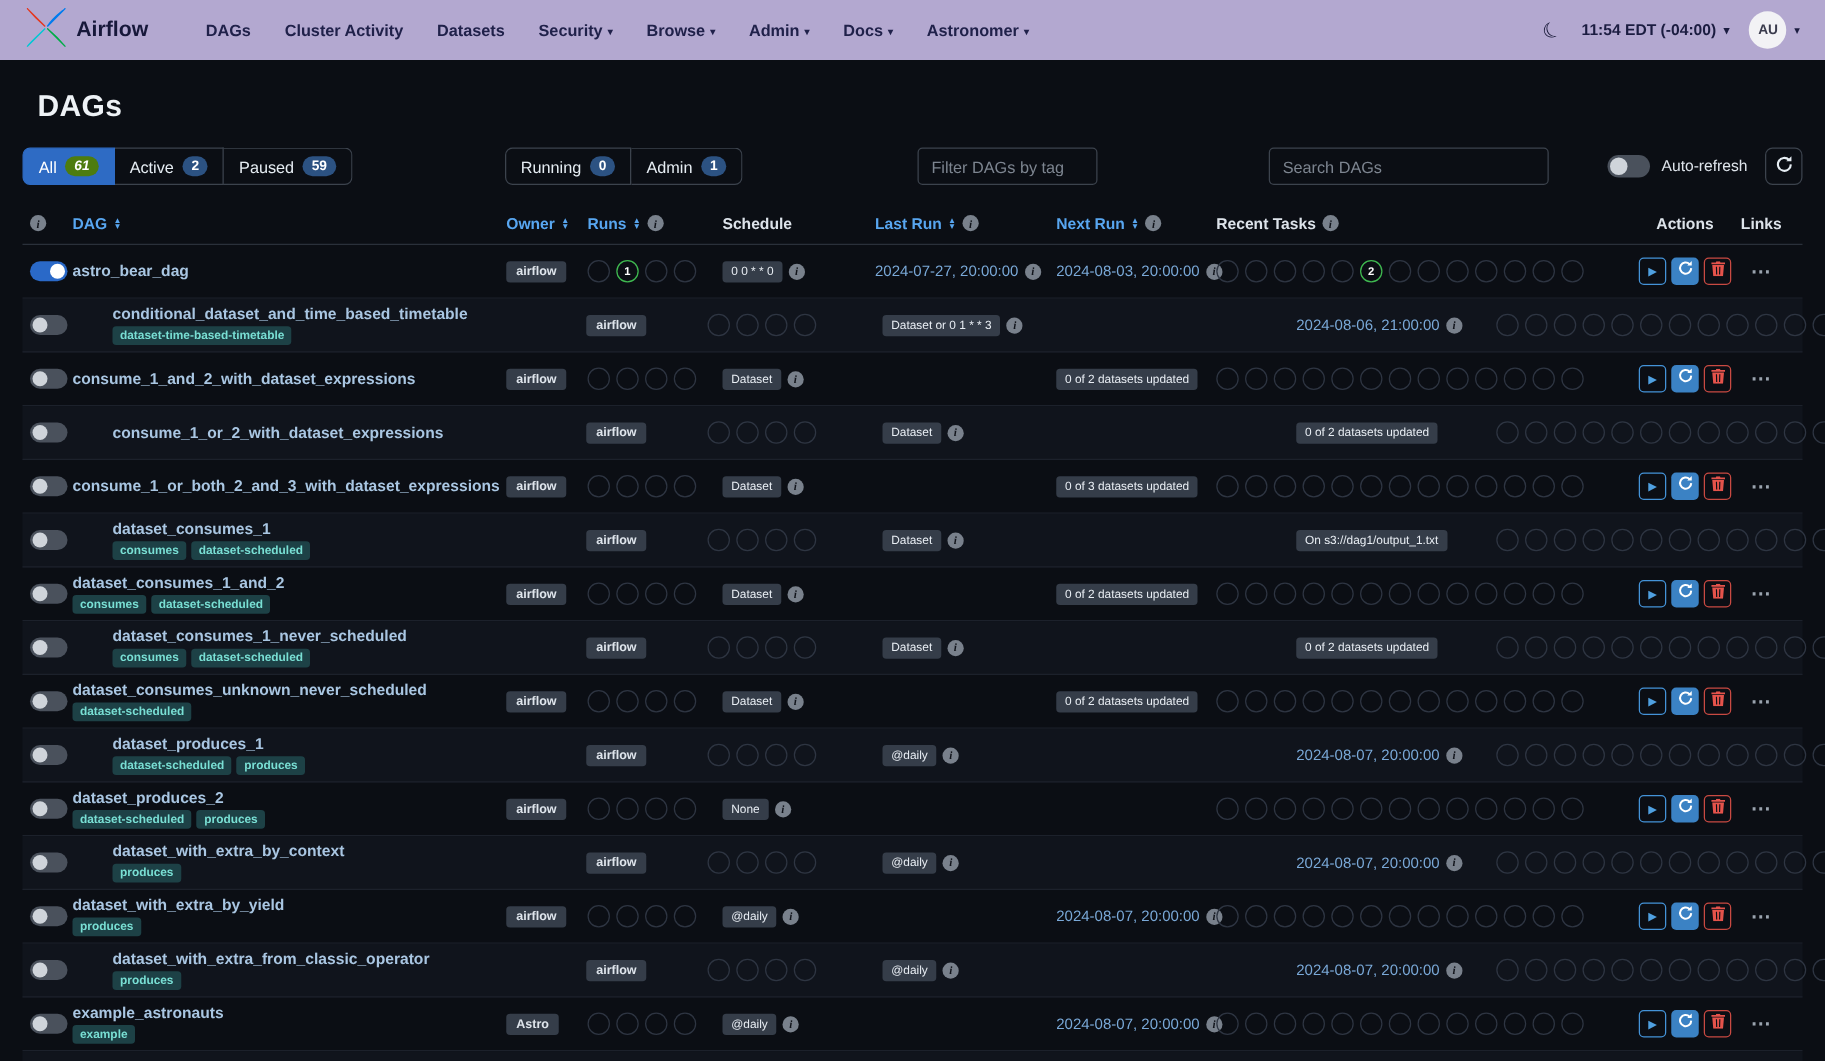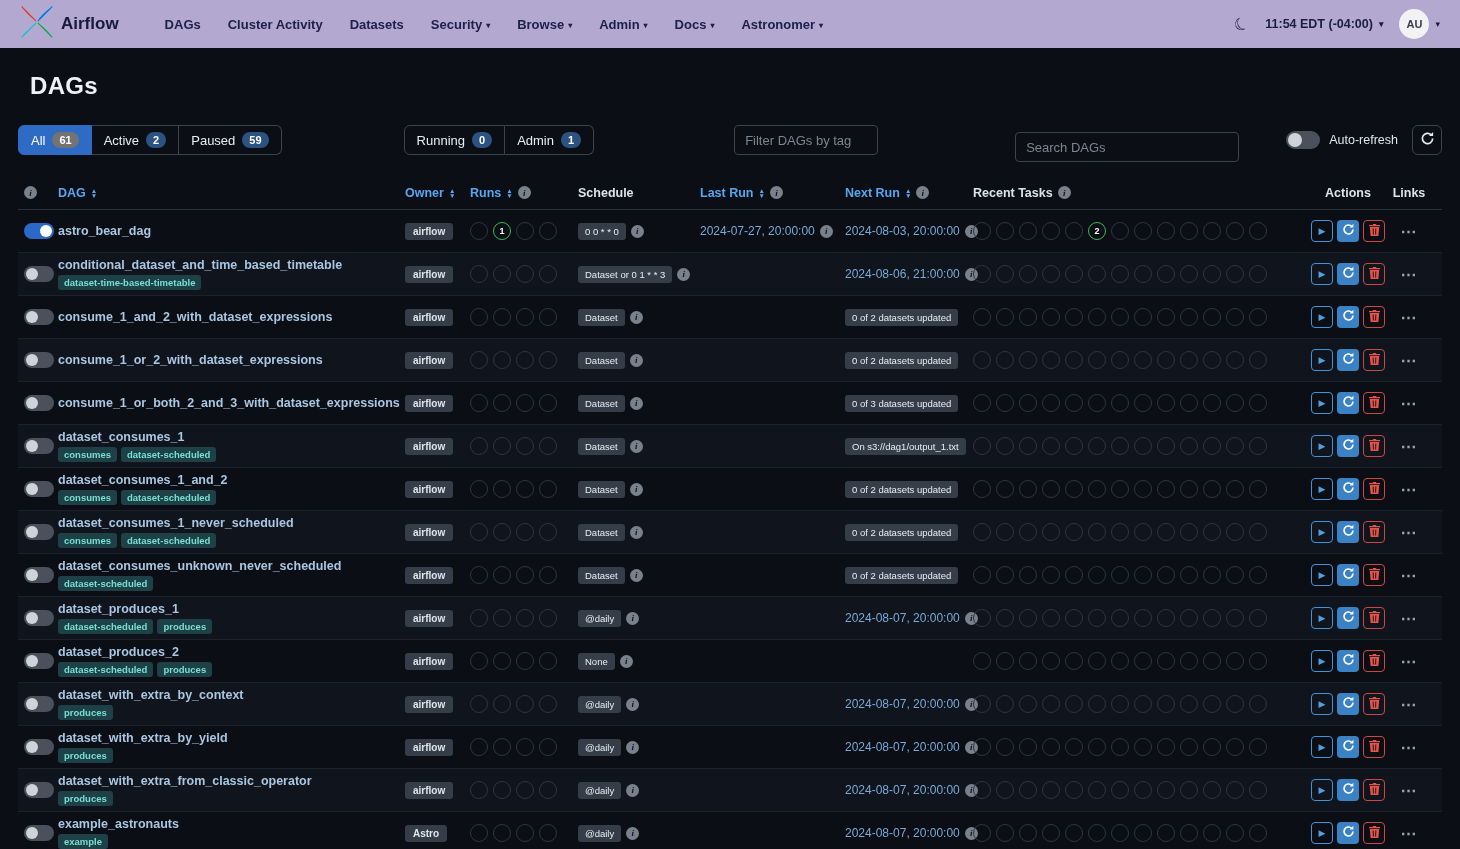--- a/index.html
+++ b/index.html
@@ -26,26 +26,26 @@
 
   
   .filter-bar { display:flex; align-items:center; margin:0 18px 14px; }
   .btn-group { display:flex; }
   .fbtn { height:30px; padding:0 12px; background:transparent; border:1px solid #3c434d; color:#e6edf3; font-size:13px; display:inline-flex; align-items:center; gap:7px; cursor:pointer; }
   .btn-group .fbtn + .fbtn { border-left:none; }
   .btn-group .fbtn:first-child { border-radius:6px 0 0 6px; }
   .btn-group .fbtn:last-child { border-radius:0 6px 6px 0; }
   .fbtn.active { background:#2e6bc4; border-color:#2e6bc4; color:#fff; }
   .count-badge { background:#2c5282; color:#fff; font-size:11px; font-weight:700; border-radius:9px; padding:1px 7px; line-height:14px; }
-  .fbtn.active .count-badge { background:#737373; }
+  .fbtn.active .count-badge { background:#4d7c0f;font-style:italic; }
   .grp2 { margin-left:122px; }
   .finput { height:30px; background:transparent; border:1px solid #3c434d; border-radius:4px; color:#e6edf3; font-size:13px; padding:0 10px; outline:none; }
   .finput::placeholder { color:#7d8590; }
   .tag-input { width:144px; margin-left:140px; }
-  .search-input { width:224px; margin-left:137px;margin-top:14px; }
+  .search-input { width:224px; margin-left:137px; }
   .autorefresh { margin-left:auto; display:flex; align-items:center; gap:9px; }
   .ar-label { font-size:12.5px; color:#dfe5ec; }
   .refresh-btn { width:30px; height:30px; margin-left:14px; border:1px solid #3c434d; border-radius:6px; background:transparent; color:#e6edf3; display:flex; align-items:center; justify-content:center; cursor:pointer; }
 
   
   .switch { width:34px; height:18px; border-radius:9px; background:#4a515c; position:relative; cursor:pointer; flex:none; }
   .switch .knob { width:14px; height:14px; border-radius:50%; background:#cfd4da; position:absolute; top:2px; left:2px; }
   .switch.on { background:#2a69c8; }
   .switch.on .knob { left:18px; background:#fff; }
   .row-switch { width:30px; height:16px; border-radius:8px; }
@@ -67,21 +67,21 @@
   .c-owner { width:65px; }
   .c-runs { width:108px; }
   .c-schedule { width:122px; gap:5px; }
   .c-lastrun { width:145px; gap:5px; }
   .c-nextrun { width:128px; gap:5px; }
   .c-tasks { width:335px; }
   .c-actions { width:80px; justify-content:center; }
   .c-links { width:42px; justify-content:center; }
 
   .trow { display:flex; align-items:center; height:43px; border-bottom:1px solid #1c212b; }
-  .trow.alt { background:#10141c; }
+  .trow.alt { background:#10141c;gap:32px; }
 
   .dag-cell { display:flex; flex-direction:column; justify-content:center; gap:3px; }
   .dag-link { color:#a9c6e2; font-size:12.5px; font-weight:700; text-decoration:none; cursor:pointer; white-space:nowrap; }
   .tags { display:flex; gap:4px; }
   .tag { background:#1d4146; color:#79dfd4; font-size:9.5px; font-weight:700; padding:2px 6px; border-radius:3px; cursor:pointer; white-space:nowrap; }
   .owner-badge { background:#353d49; color:#dfe5ec; font-size:10px; font-weight:700; padding:3px 8px; border-radius:3px; }
 
   .circles { display:flex; align-items:center; }
   .circle { width:18px; height:18px; border-radius:50%; border:1.5px solid #2e3542; margin-right:5px; display:flex; align-items:center; justify-content:center; font-size:9px; font-weight:700; color:#fff; cursor:pointer; flex:none; }
   .circle.success { border-color:#3fb950; }

